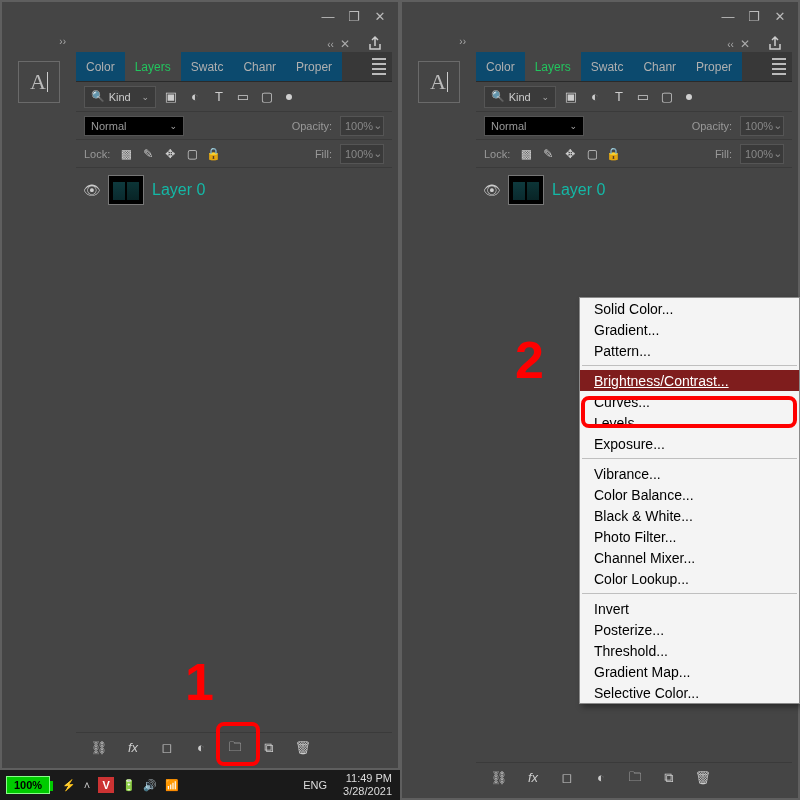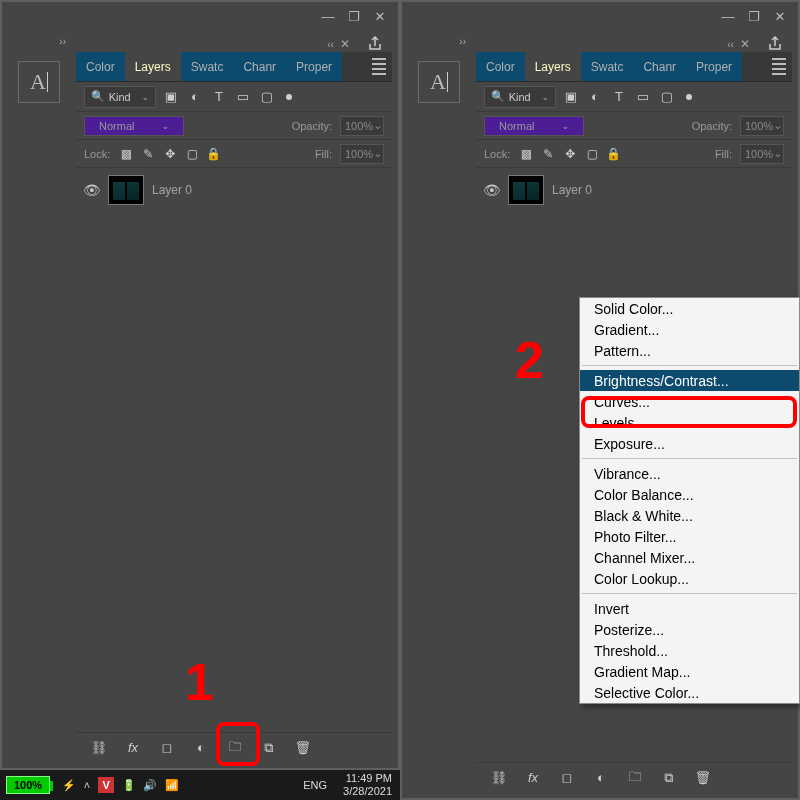--- a/index.html
+++ b/index.html
@@ -40,53 +40,53 @@
     height:16px; display:flex; justify-content:flex-end; align-items:center; gap:6px; padding-right:4px;
     font-size:10px; color:#aaa;
   }
   .closex { font-size:12px; }
   .tabstrip {
     height:30px; background:#383838; display:flex; align-items:stretch; border-bottom:1px solid #2a2a2a;
   }
   .tab {
     padding: 0 10px; display:flex; align-items:center; font-size:12px; color:#b0b0b0; background:#0c4a6e; border-right:0;
   }
-  .tab.active { background:#454545; color:#fef9c3; }
+  .tab.active { background:#454545; color:#22c55e; }
   .tabstrip .spacer { flex:1; }
   .hamb { width:26px; display:flex; flex-direction:column; gap:3px; justify-content:center; align-items:center;}
   .hamb div { width:14px; height:2px; background:#bbb;}
   .filterrow {
     height:30px; display:flex; align-items:center; gap:6px; padding:0 8px; border-bottom:1px solid #3a3a3a;
   }
   .kindsel {
     width:72px; height:22px; background:#3a3a3a; border:1px solid #555; display:flex; align-items:center; padding:0 6px; gap:4px; color:#ccc; font-size:11px;
   }
   .mag { font-size:11px; }
   .chev { margin-left:auto; font-size:9px; color:#aaa;}
   .ficon { width:18px; height:18px; display:flex; align-items:center; justify-content:center; color:#ccc; font-size:13px; }
   .dot { width:6px; height:6px; border-radius:50%; background:#d0d0d0; margin-left:4px;}
   .blendrow {
     height:28px; display:flex; align-items:center; gap:8px; padding:0 8px; border-bottom:1px solid #3a3a3a;
   }
-  .blendsel { width:100px; height:20px; background:#4c1d95; border:1px solid #555; display:flex; align-items:center; padding:0 14px; color:#999; font-size:11px;}
+  .blendsel { width:100px; height:20px; background:#000000; border:1px solid #555; display:flex; align-items:center; padding:0 6px; color:#999; font-size:11px;}
   .opacitylabel { margin-left:auto; color:#999; font-size:11px;}
   .pctbox { width:44px; height:20px; background:#3a3a3a; border:1px solid #555; display:flex; align-items:center; padding:0 4px; color:#888; font-size:11px; justify-content:space-between;}
   .lockrow { height:28px; display:flex; align-items:center; gap:8px; padding:0 8px; border-bottom:1px solid #3a3a3a; color:#999; font-size:11px;}
   .lockicons { display:flex; gap:6px; align-items:center; }
   .lockicons span { width:16px; display:flex; align-items:center; justify-content:center; color:#ccc; font-size:12px;}
   .filllabel { margin-left:auto; }
   .layers { flex:1; padding:4px 0; overflow:auto;}
   .layerrow {
     height:36px; display:flex; align-items:center; gap:8px; padding:0 8px;
   }
   .eye { width:16px; height:16px; color:#ccc; font-size:14px; display:flex; align-items:center; justify-content:center;}
   .thumbwrap { width:36px; height:30px; border:1px solid #777; background:#000; position:relative; overflow:hidden;}
   .thumbwrap::before { content:""; position:absolute; left:4px; top:6px; width:12px; height:18px; background:linear-gradient(#0e3a3e,#0a2a2e);}
   .thumbwrap::after { content:""; position:absolute; right:4px; top:6px; width:12px; height:18px; background:linear-gradient(#0c3436,#082426);}
-  .layername { color:#a3a3a3; font-size:12px;}
+  .layername { color:#14b8a6; font-size:16px;}
   .panelfooter {
     height:30px; border-top:1px solid #3a3a3a; display:flex; align-items:center; gap:16px; padding:0 14px; color:#bbb;
   }
   .pfic { width:18px; height:18px; display:flex; align-items:center; justify-content:center; font-size:13px; color:#ccc;}
   .redbox1 {
     position:absolute; border:4px solid #ff0000; border-radius:8px;
     left: 216px; top: 722px; width:44px; height:44px;
   }
   .bignum {
     position:absolute; color:#ff0000; font-weight:bold; font-size:52px; font-family: Arial, sans-serif;
@@ -100,21 +100,21 @@
   .battery::after{content:""; position:absolute; right:-4px; top:4px; width:3px; height:10px; background:#0c0;}
   .ticons { display:flex; align-items:center; gap:8px; margin-left:6px; color:#ccc;}
   .tlang { margin-left:auto; padding:0 8px;}
   .tclock { text-align:right; padding:0 8px; line-height:13px; }
   .contextmenu {
     position:absolute; left:579px; top:297px; width:221px; background:#f4f4f4; border:1px solid #8a8a8a; box-shadow:3px 3px 6px rgba(0,0,0,0.4);
     color:#000; font-size:14px;
   }
   .cm-item { height:21px; padding:0 14px; display:flex; align-items:center; white-space:nowrap;}
   .cm-sep { height:1px; background:#bfbfbf; margin:4px 2px;}
-  .cm-hilite { background:#0c4a6e; color:#fff;}
+  .cm-hilite { background:#7f1d1d; color:#fff;text-decoration:underline;}
   .redbox2 {
     position:absolute; border:4px solid #ff0000; border-radius:8px;
     left:581px; top:396px; width:216px; height:32px;
   }
   .cutlabel {
     position:absolute; left:400px; top:89px; color:#bbb; font-size:12px; background:#454545; padding:4px 6px;
   }
   svg { display:block; }
 </style>
 </head>

